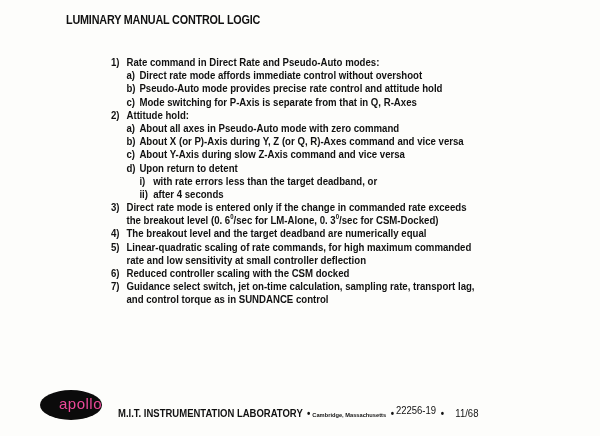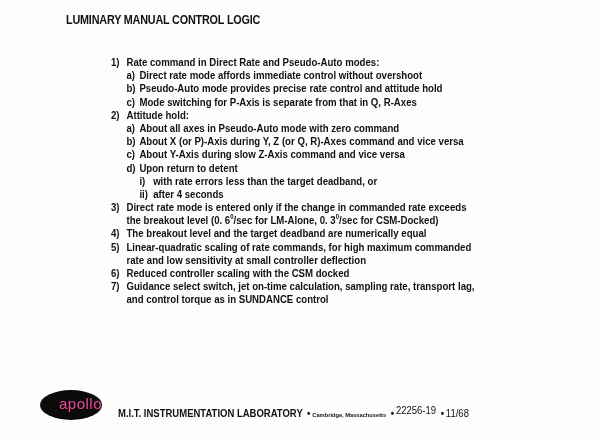--- a/index.html
+++ b/index.html
@@ -39,21 +39,21 @@
     font-family: Liberation Sans, sans-serif; letter-spacing: 0.5px;
   }
   .lab {
     position: absolute; left: 78px; top: 17px;
     font-size: 10px; font-weight: bold;
     transform: scaleX(0.95); transform-origin: left top;
     white-space: nowrap;
   }
   .city { font-size: 6px; font-weight: bold; }
   .docnum { font-size: 10px; font-weight: normal; vertical-align: 3px; }
-  .date { font-size: 10px; font-weight: normal; margin-left: 0; }
+  .date { font-size: 10px; font-weight: normal; margin-left: 10px; }
   .dot { font-size: 10px; margin: 0 2px; }
 </style>
 </head>
 <body>
 
 <div class="title">LUMINARY MANUAL CONTROL LOGIC</div>
 
 <div class="list">
   <span class="row"><span class="num">1)</span><span>Rate command in Direct Rate and Pseudo-Auto modes:</span></span>
   <span class="row sub"><span class="num">a)</span><span>Direct rate mode affords immediate control without overshoot</span></span>

